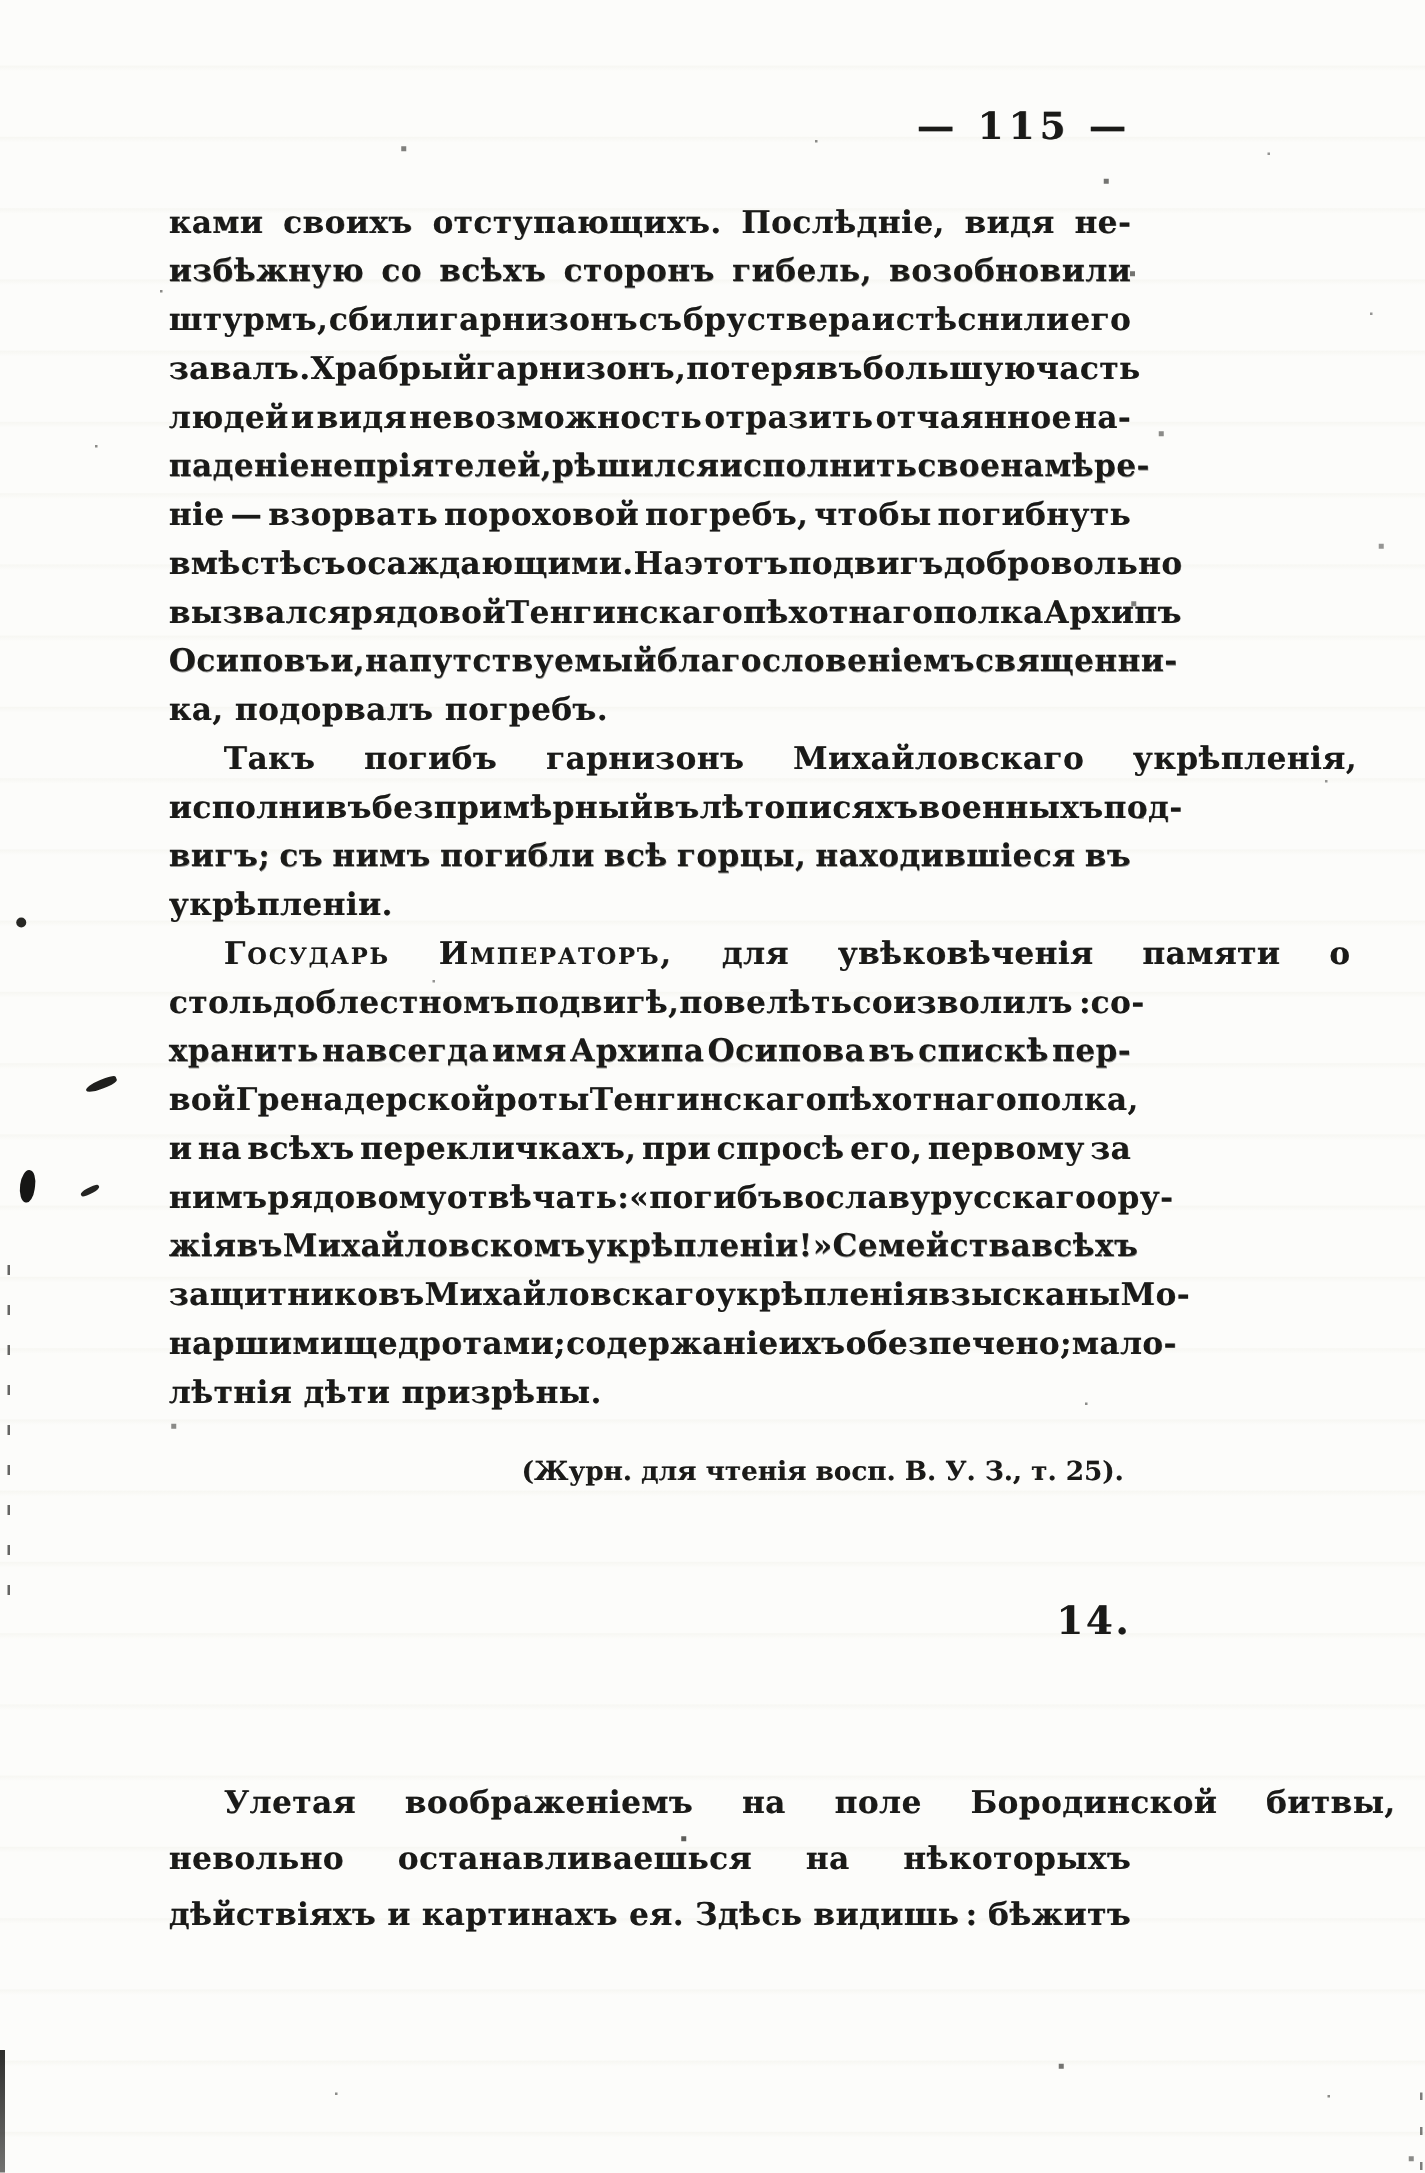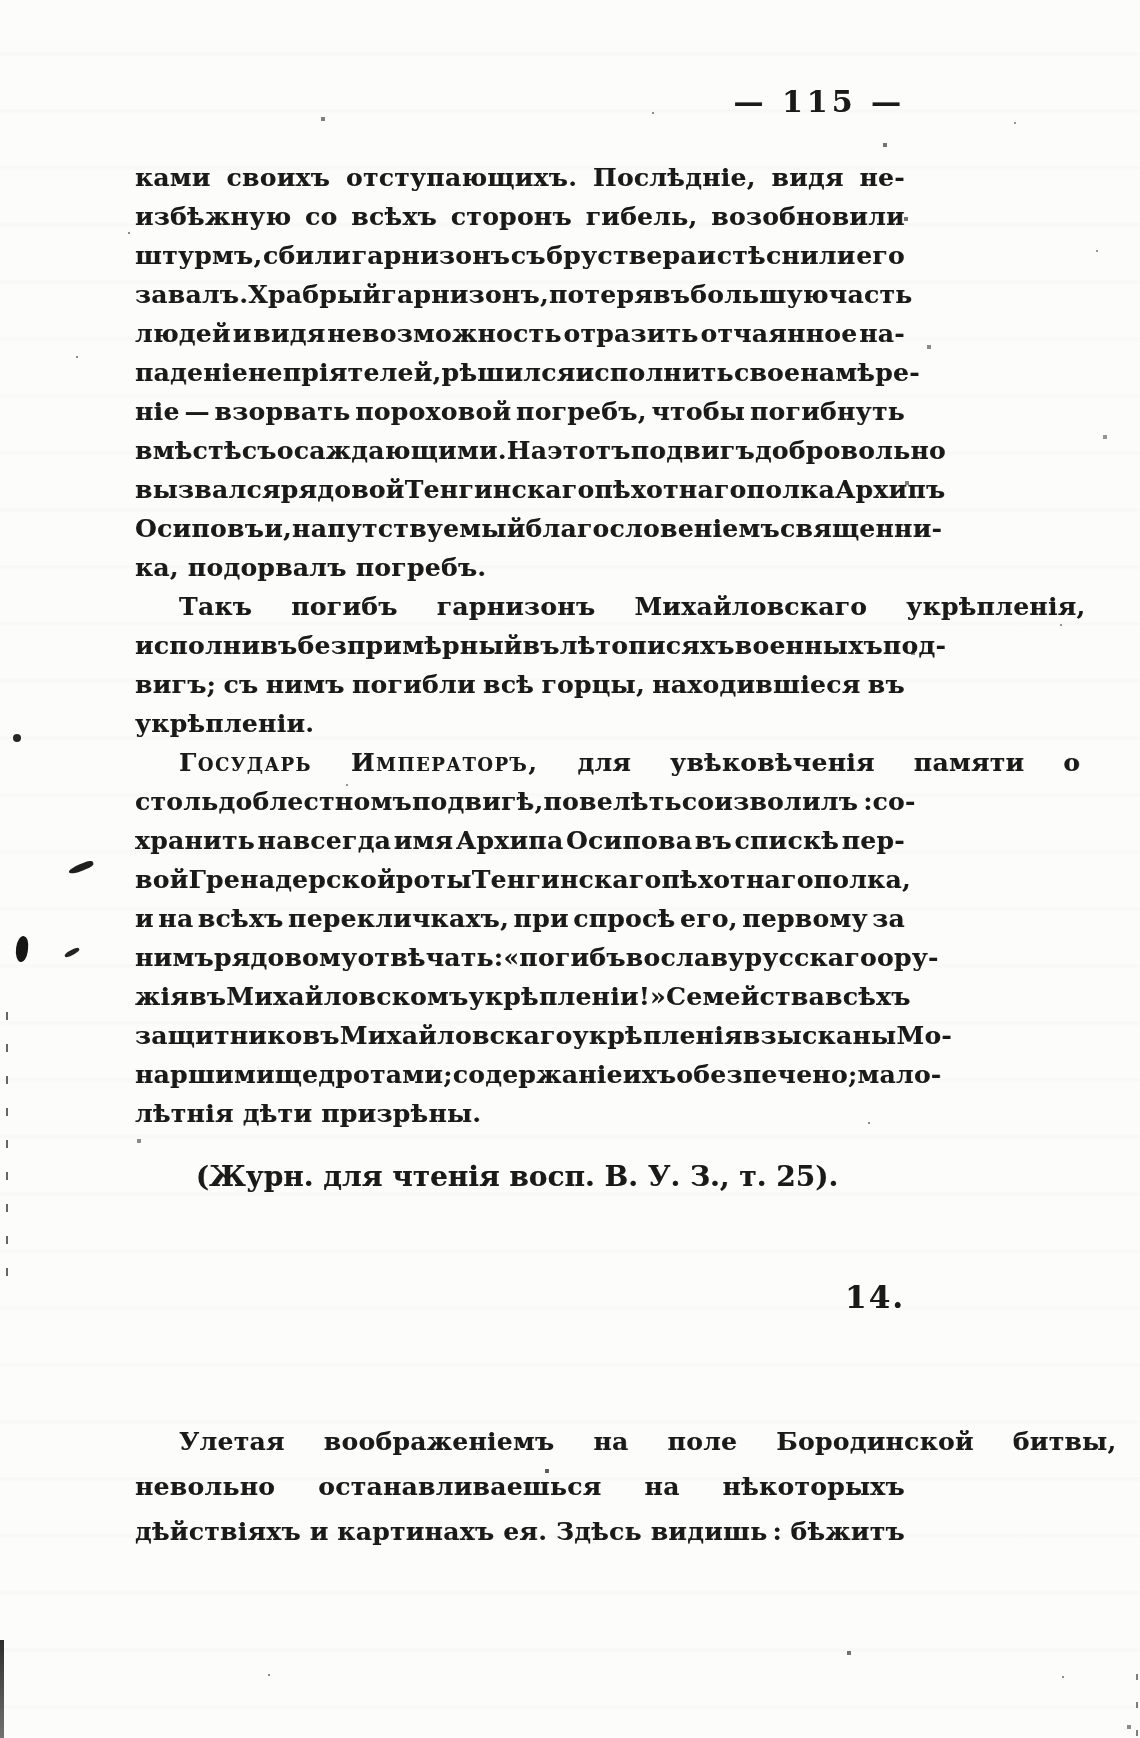--- a/index.html
+++ b/index.html
@@ -46,23 +46,23 @@
   }
   .para-group .line.indent { padding-left: 44px; gap: 39px; }
   .para-group.section14 .line { height: 45px; line-height: 45px; }
 
   .w { white-space: pre; }
   .italic { }
   .smallcaps { font-variant: small-caps; font-variant-caps: small-caps; letter-spacing: 1.5px; }
 
   .citation {
     margin-top: 28px;
-    text-align: center;
+    text-align: right;
     padding-right: 6px;
-    font-size: 28px;
+    font-size: 21px;
     font-weight: 700;
     line-height: 32px;
     text-shadow: 0.3px 0.3px 0.4px rgba(26,26,24,0.45);
   }
 
   .section-heading {
     margin-top: 82px;
     text-align: right;
     font-size: 31px;
     font-weight: 700;

